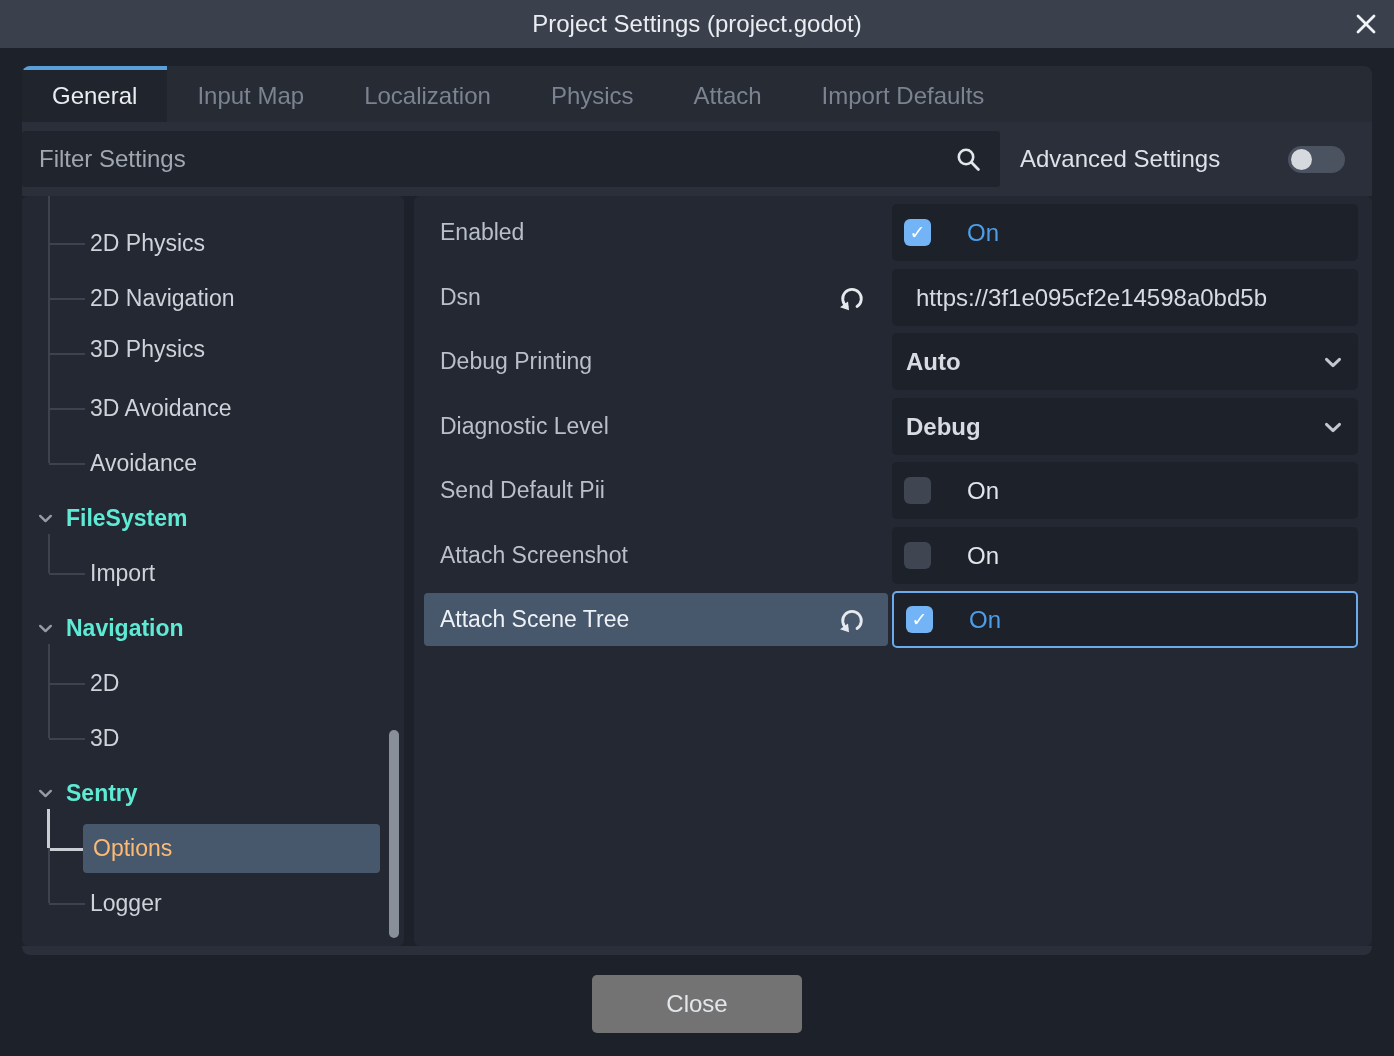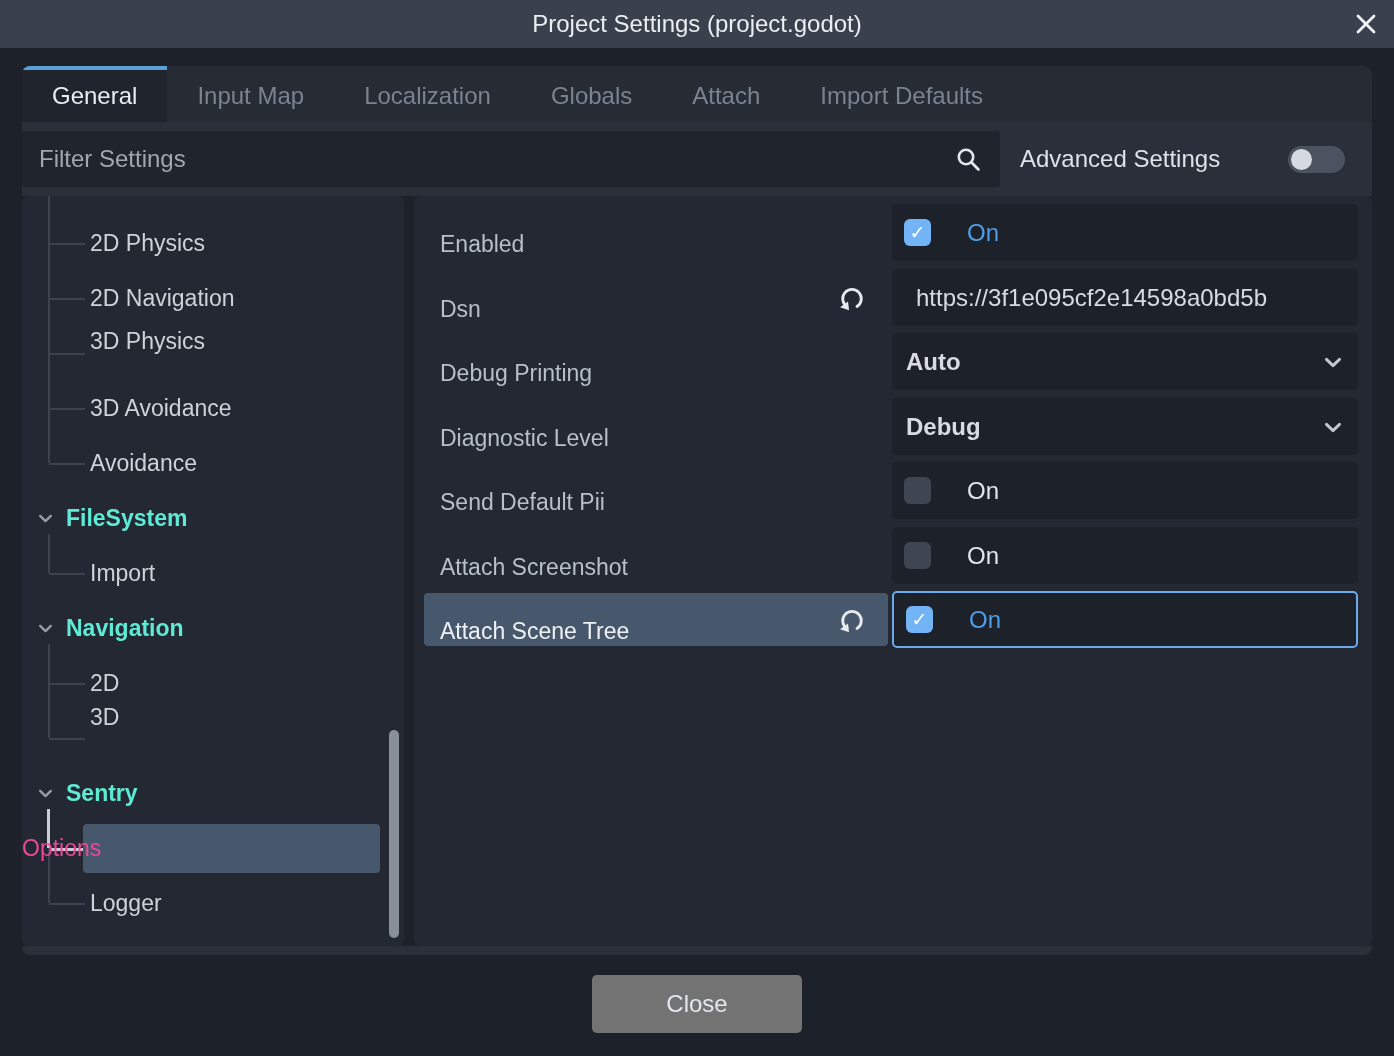--- a/index.html
+++ b/index.html
@@ -42,32 +42,32 @@
   .right-panel{position:absolute;left:414px;top:196px;width:958px;height:750px;background:#232832;
                border-radius:6px;overflow:hidden;}
 
   
   .tree-row{position:absolute;left:0;width:100%;height:55px;display:flex;align-items:center;cursor:pointer;}
   .tree-label{font-size:23px;color:#ced3d9;position:relative;z-index:1;}
   .tree-row.section .tree-label{font-weight:bold;color:#5eead4;}
   .chev{margin-left:16px;margin-right:13px;display:flex;}
   .child-label{margin-left:68px;}
   .sel-pill{position:absolute;left:61px;top:3px;width:297px;height:49px;background:#47586d;border-radius:4px;}
-  .tree-row.selected .tree-label{color:#ec4899;}
+  .tree-row.selected .tree-label{color:#fdba74;margin-left:71px;}
   .vline{position:absolute;left:26px;width:2px;background:#3d434e;}
   .hline{position:absolute;left:27px;height:2px;width:36px;background:#3d434e;}
   .vline.bright,.hline.bright{background:#c9ced5;}
   .vline.bright{width:3px;left:25px;}
   .hline.bright{height:3px;}
   .sb-thumb{position:absolute;left:367px;top:534px;width:10px;height:208px;border-radius:5px;
             background:#888f99;cursor:pointer;}
 
   
   .srow{position:absolute;left:0;width:100%;height:57px;}
-  .slabel{position:absolute;left:26px;top:12px;height:57px;display:flex;align-items:center;
+  .slabel{position:absolute;left:26px;top:0;height:57px;display:flex;align-items:center;
           font-size:23px;color:#b9bfc8;z-index:1;}
   .srow.selected .slabel{color:#eef1f5;}
   .sel-label-pill{position:absolute;left:10px;top:2px;width:464px;height:53px;background:#47586d;border-radius:4px;}
   .revert{position:absolute;left:423px;top:13px;width:30px;height:30px;cursor:pointer;z-index:1;
           background:none;border:none;padding:0;display:flex;}
   .vcell{position:absolute;left:478px;top:0;width:466px;height:57px;background:#1d212a;border-radius:5px;
          display:flex;align-items:center;box-sizing:border-box;padding-left:12px;}
   .vcell.focus{border:2px solid #6caaec;}
   .cb{width:27px;height:27px;border-radius:6px;background:#3f4651;flex:none;cursor:pointer;
       display:flex;align-items:center;justify-content:center;}
@@ -96,21 +96,21 @@
           <line x1="20" y1="4" x2="4" y2="20" stroke="#f1f3f6" stroke-width="2.8" stroke-linecap="round"></line>
         </svg>
       </span>
     </button>
   </div>
 
   <div class="tabstrip">
     <div class="tab active">General</div>
     <div class="tab">Input Map</div>
     <div class="tab">Localization</div>
-    <div class="tab">Globals</div>
+    <div class="tab">Physics</div>
     <div class="tab">Attach</div>
     <div class="tab">Import Defaults</div>
   </div>
 
   <div class="toolbar">
     <input class="filter" type="text" placeholder="Filter Settings" style="">
     <span class="search-ic">
       <svg width="29" height="29" viewBox="0 0 29 29">
         <circle cx="12" cy="12" r="7.2" fill="none" stroke="#e4e7ea" stroke-width="2.6"></circle>
         <line x1="17.6" y1="17.6" x2="24.4" y2="24.4" stroke="#e4e7ea" stroke-width="2.8" stroke-linecap="round"></line>
@@ -128,21 +128,21 @@
       <div class="tree-row child" style="top: 20px;">
         <span class="tree-label child-label">2D Physics</span>
       </div>
       <div class="vline" style="top: 47px; height: 55px;"></div>
       <div class="hline" style="top: 102px;"></div>
       <div class="tree-row child" style="top: 75px;">
         <span class="tree-label child-label">2D Navigation</span>
       </div>
       <div class="vline" style="top: 102px; height: 55px;"></div>
       <div class="hline" style="top: 157px;"></div>
-      <div class="tree-row child" style="top: 118px;">
+      <div class="tree-row child" style="top: 126px;">
         <span class="tree-label child-label">3D Physics</span>
       </div>
       <div class="vline" style="top: 157px; height: 55px;"></div>
       <div class="hline" style="top: 212px;"></div>
       <div class="tree-row child" style="top: 185px;">
         <span class="tree-label child-label">3D Avoidance</span>
       </div>
       <div class="vline" style="top: 212px; height: 55px;"></div>
       <div class="hline" style="top: 267px;"></div>
       <div class="tree-row child" style="top: 240px;">
@@ -169,21 +169,21 @@
         </span>
         <span class="tree-label">Navigation</span>
       </div>
       <div class="vline" style="top: 448px; height: 39px;"></div>
       <div class="hline" style="top: 487px;"></div>
       <div class="tree-row child" style="top: 460px;">
         <span class="tree-label child-label">2D</span>
       </div>
       <div class="vline" style="top: 487px; height: 55px;"></div>
       <div class="hline" style="top: 542px;"></div>
-      <div class="tree-row child" style="top: 494px;">
+      <div class="tree-row child" style="top: 515px;">
         <span class="tree-label child-label">3D</span>
       </div>
       <div class="tree-row section" style="top: 570px;">
         <span class="chev">
           <svg width="15" height="9" viewBox="0 0 15 9.3">
             <polyline points="2,2 7.5,7.3 13,2" fill="none" stroke="#959ca6" stroke-width="2.5" stroke-linecap="round" stroke-linejoin="round"></polyline>
           </svg>
         </span>
         <span class="tree-label">Sentry</span>
       </div>

